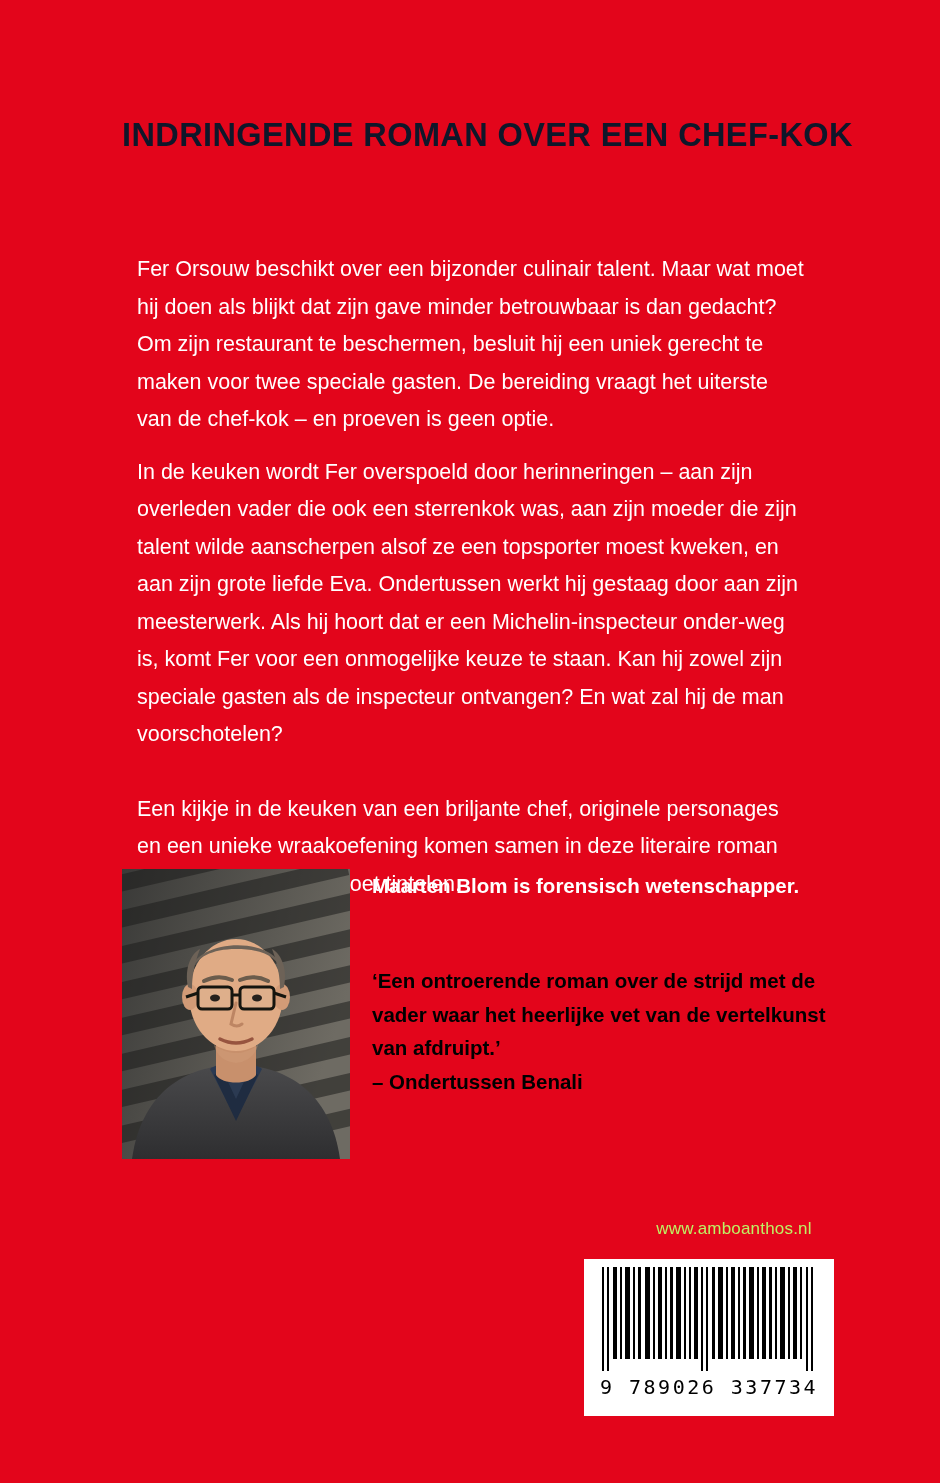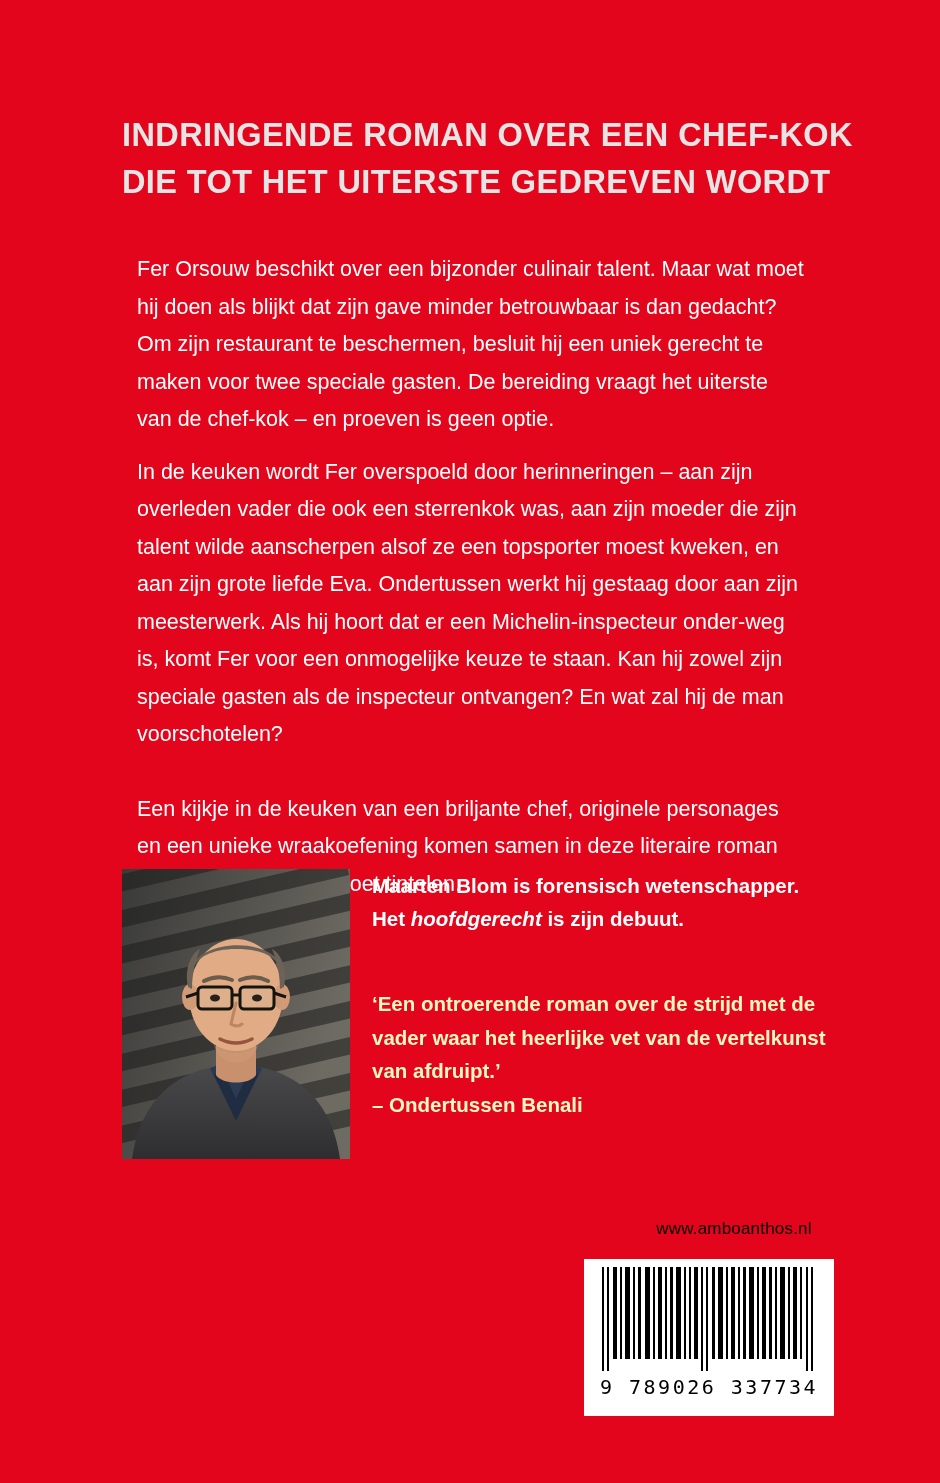--- a/index.html
+++ b/index.html
@@ -20,21 +20,21 @@
     inset: 0;
     background: #e3051b;
   }
 
   
   .headline {
     position: absolute;
     left: 122px;
     top: 112px;
     width: 700px;
-    color: #e5e5e5;
+    color: #0f172a;
     font-size: 32.5px;
     line-height: 47px;
     font-weight: 700;
     letter-spacing: 0.4px;
     text-transform: uppercase;
   }
   .headline .l {
     display: block;
     white-space: nowrap;
   }
@@ -81,39 +81,39 @@
     font-weight: 700;
   }
   .author-bio em {
     font-style: italic;
   }
 
   
   .quote {
     position: absolute;
     left: 372px;
-    top: 987px;
+    top: 964px;
     width: 460px;
-    color: #fef9c3;
+    color: #000000;
     font-size: 20.5px;
     line-height: 33.5px;
     font-weight: 700;
   }
   .quote .attr {
     display: block;
   }
 
   
   .publisher-url {
     position: absolute;
     left: 586px;
     top: 1219px;
     width: 296px;
     text-align: center;
-    color: #000000;
+    color: #bef264;
     font-size: 17px;
     font-weight: 400;
     letter-spacing: 0.2px;
   }
 
   
   .barcode-box {
     position: absolute;
     left: 584px;
     top: 1259px;
@@ -141,21 +141,20 @@
     letter-spacing: 2.5px;
   }
 </style>
 </head>
 <body>
 
 <div class="page">
 
   <div class="headline">
     <span class="l">INDRINGENDE ROMAN OVER EEN CHEF-KOK</span>
-    <span class="l">DIE TOT HET UITERSTE GEDREVEN WORDT</span>
   </div>
 
   <div class="blurb">
     <p>Fer Orsouw beschikt over een bijzonder culinair talent. Maar wat moet hij doen als blijkt dat zijn gave minder betrouwbaar is dan gedacht? Om zijn restaurant te beschermen, besluit hij een uniek gerecht te maken voor twee speciale gasten. De bereiding vraagt het uiterste van de chef-kok – en proeven is geen optie.</p>
     <p>In de keuken wordt Fer overspoeld door herinneringen – aan zijn overleden vader die ook een sterrenkok was, aan zijn moeder die zijn talent wilde aanscherpen alsof ze een topsporter moest kweken, en aan zijn grote liefde Eva. Ondertussen werkt hij gestaag door aan zijn meesterwerk. Als hij hoort dat er een Michelin-inspecteur onder-weg is, komt Fer voor een onmogelijke keuze te staan. Kan hij zowel zijn speciale gasten als de inspecteur ontvangen? En wat zal hij de man voorschotelen?</p>
     <p class="gap">Een kijkje in de keuken van een briljante chef, originele personages en een unieke wraakoefening komen samen in deze literaire roman die je smaakpapillen doet tintelen.</p>
   </div>
 
   <div class="author-photo">
     <svg class="photo-svg" width="228" height="290" viewBox="0 0 228 290" xmlns="http://www.w3.org/2000/svg">
@@ -222,23 +221,20 @@
 
         <path d="M98 170 q16 8 32 0" stroke="#97543f" stroke-width="3.5" fill="none" stroke-linecap="round"></path>
 
         <path d="M92 176 q22 16 44 0 q-4 16 -22 18 q-18 -2 -22 -18 Z" fill="#cf9b78" opacity="0.5"></path>
       </g>
     </svg>
   </div>
 
   <div class="author-bio">
     <div>Maarten Blom is forensisch wetenschapper.</div>
-    <div>
-      <span>Het </span><em>hoofdgerecht</em><span> is zijn debuut.</span>
-    </div>
   </div>
 
   <div class="quote">
     <span>‘Een ontroerende roman over de strijd met de vader waar het heerlijke vet van de vertelkunst van afdruipt.’</span>
     <span class="attr">– Ondertussen Benali</span>
   </div>
 
   <div class="publisher-url">www.amboanthos.nl</div>
 
   <div class="barcode-box">

